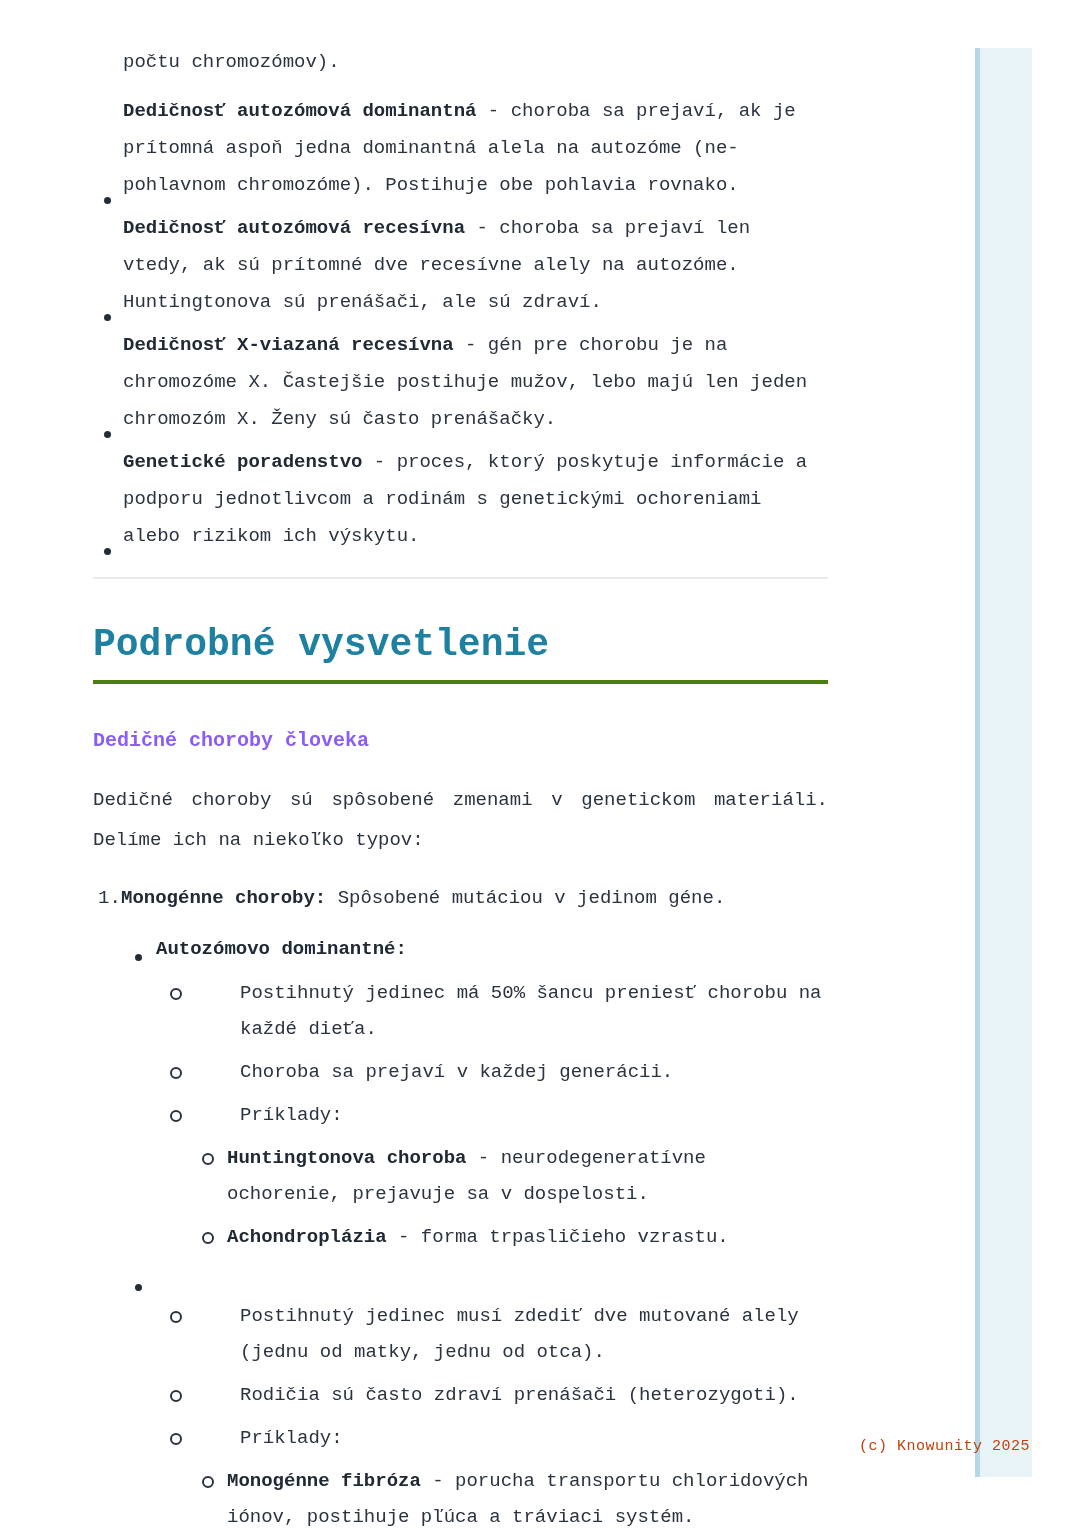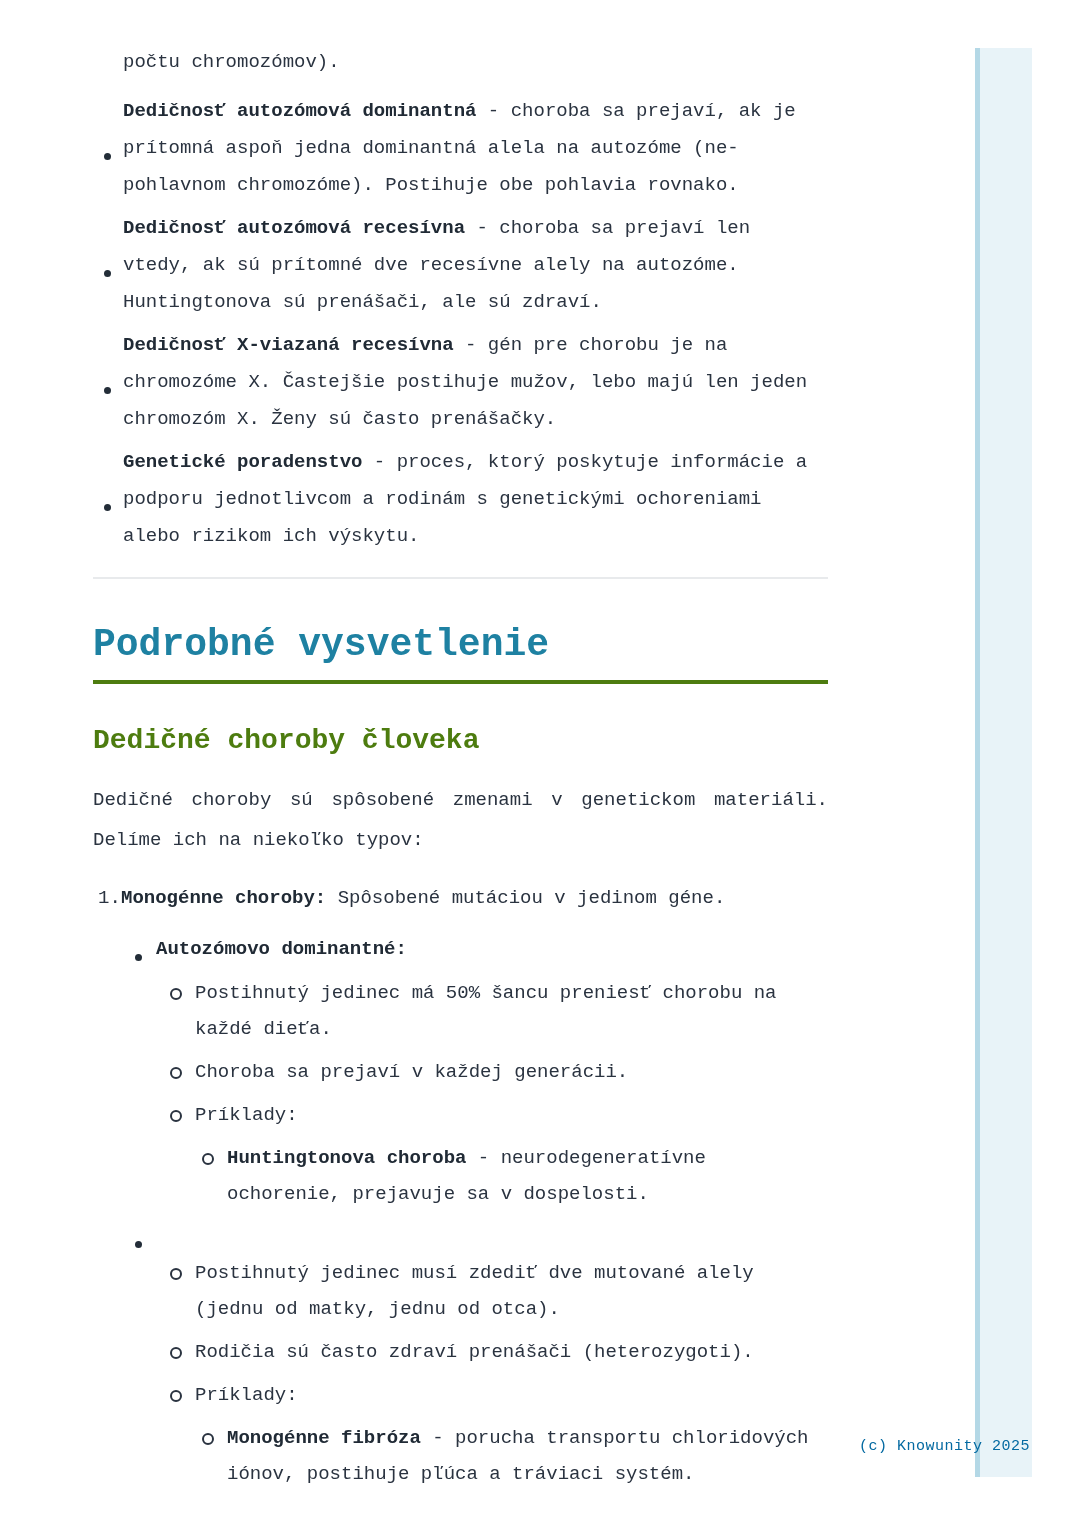--- a/index.html
+++ b/index.html
@@ -18,37 +18,37 @@
     position:absolute;
     top:48px; left:975px;
     width:52px; height:1429px;
     background:#e8f3f8;
     border-left:5px solid #b4d8e6;
   }
   .watermark {
     position:absolute;
     top:1438px; right:66px;
     font-size:15px;
-    color:#0369a1;
+    color:#c2410c;
     letter-spacing:0.5px;
     white-space:nowrap;
   }
   .content {
     position:absolute;
     top:44px; left:93px;
     width:735px;
     font-size:19px;
     line-height:37px;
   }
   .bold { font-weight:700; color:#202a35; }
   .cont-line { margin:0 0 0 30px; }
 
   
   .top-list { margin-top:12px; }
-  .li { display:flex; align-items:center; }
+  .li { display:flex; align-items:flex-end; }
   .top-list .li { padding-left:11px; margin-bottom:6px; }
   .mk { flex:0 0 auto; }
   .dot {
     width:7px; height:7px; border-radius:50%;
     background:#232d38; margin-top:15px; margin-right:12px;
   }
   .top-list .mk { margin-right:12px; }
   .li-text { flex:1 1 auto; }
 
   .divider {
@@ -57,39 +57,39 @@
   }
   h1 {
     margin:44px 0 0 0;
     font-size:38px; line-height:44px; font-weight:700;
     color:#1e81a2;
     padding-bottom:13px;
     border-bottom:4px solid #4d7c0f;
   }
   h2 {
     margin:40px 0 0 0;
-    font-size:28px; line-height:34px; font-weight:700;
-    color:#4d7c0f;
+    font-size:20px; line-height:34px; font-weight:700;
+    color:#8b5cf6;
   }
   .intro {
     margin:22px 0 0 0;
     text-align:justify;
     line-height:40px;
   }
 
   
   .ol-row { display:flex; margin-top:20px; padding-left:5px; }
   .num { flex:0 0 auto; width:23px; }
 
   .group { margin-top:14px; }
   .group-title { display:flex; padding-left:42px;align-items:center; }
   .group-title .dot { margin-right:14px; }
 
   .sub-list { margin-top:7px; }
-  .sub-item { display:flex; padding-left:77px; margin-bottom:7px; line-height:36px; }
+  .sub-item { display:flex; padding-left:77px; margin-bottom:7px; line-height:36px;gap:45px; }
   .circle {
     width:8px; height:8px; border-radius:50%;
     border:2px solid #2a3340; background:transparent;
     margin-top:13px; margin-right:13px;
   }
   .ex-item { display:flex; padding-left:109px; margin-bottom:7px; line-height:36px; }
 </style>
 </head>
 <body>
 
@@ -153,20 +153,24 @@
           <span class="li-text">Choroba sa prejaví v každej generácii.</span>
         </div>
         <div class="sub-item">
           <span class="mk circle"></span>
           <span class="li-text">Príklady:</span>
         </div>
         <div class="ex-item">
           <span class="mk circle"></span>
           <span class="li-text"><span class="bold">Huntingtonova choroba</span><span> - neurodegeneratívne ochorenie, prejavuje sa v dospelosti.</span></span>
         </div>
+        <div class="ex-item">
+          <span class="mk circle"></span>
+          <span class="li-text"><span class="bold">Achondroplázia</span><span> - forma trpasličieho vzrastu.</span></span>
+        </div>
       </div>
     </div>
 
     <div class="group">
       <div class="group-title">
         <span class="mk dot"></span>
       </div>
       <div class="sub-list">
         <div class="sub-item">
           <span class="mk circle"></span>

